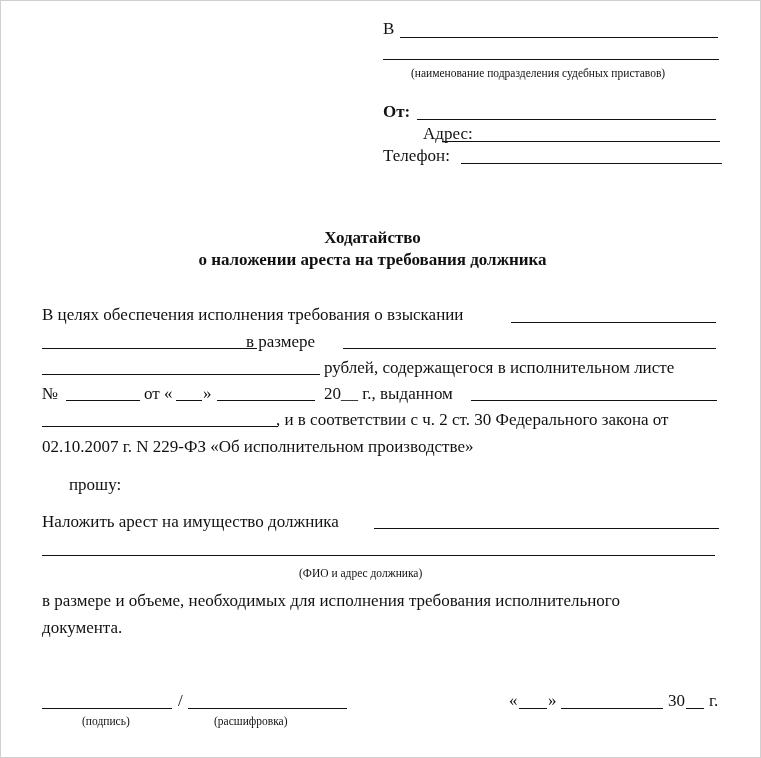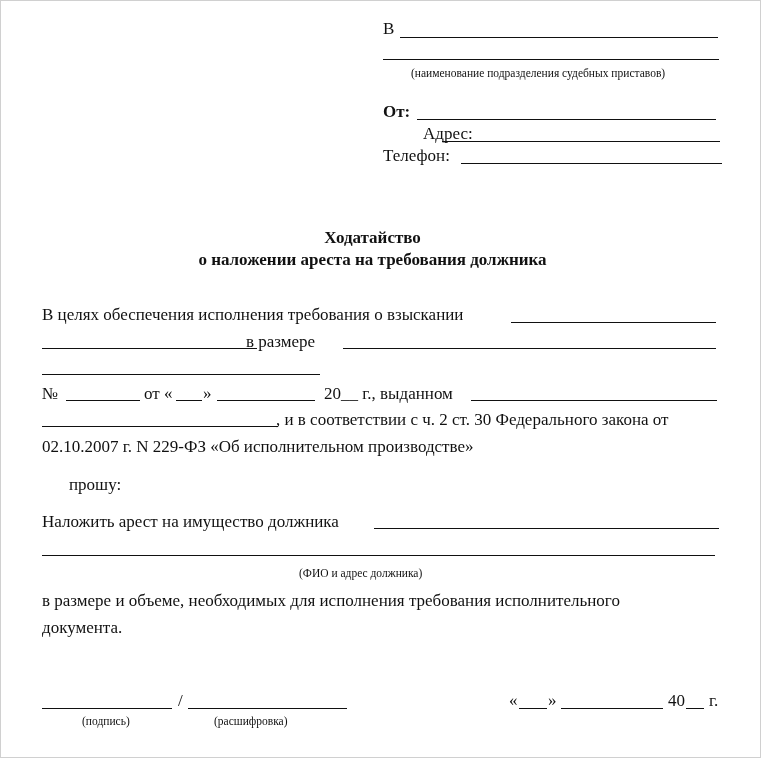--- a/index.html
+++ b/index.html
@@ -38,20 +38,21 @@
   <div class="abs title" style="top:249px;">о наложении ареста на требования должника</div>
 
   <span class="abs" style="left:41px; top:304px;">В целях обеспечения исполнения требования о взыскании</span>
   <div class="uline" style="left:510px; top:321px; width:205px;"></div>
 
   <div class="uline" style="left:41px; top:347px; width:215px;"></div>
   <span class="abs" style="left:245px; top:331px;">в размере</span>
   <div class="uline" style="left:342px; top:347px; width:373px;"></div>
 
   <div class="uline" style="left:41px; top:373px; width:278px;"></div>
+  <span class="abs" style="left:323px; top:357px;">рублей, содержащегося в исполнительном листе</span>
 
   <span class="abs" style="left:41px; top:383px;">№</span>
   <div class="uline" style="left:65px; top:399px; width:74px;"></div>
   <span class="abs" style="left:143px; top:383px;">от «</span>
   <div class="uline" style="left:175px; top:399px; width:26px;"></div>
   <span class="abs" style="left:202px; top:383px;">»</span>
   <div class="uline" style="left:216px; top:399px; width:98px;"></div>
   <span class="abs" style="left:323px; top:383px;">20__ г., выданном</span>
   <div class="uline" style="left:470px; top:399px; width:246px;"></div>
 
@@ -73,17 +74,17 @@
   <div class="uline" style="left:41px; top:707px; width:130px;"></div>
   <span class="abs" style="left:177px; top:690px;">/</span>
   <div class="uline" style="left:187px; top:707px; width:159px;"></div>
   <span class="abs small" style="left:81px; top:714px;">(подпись)</span>
   <span class="abs small" style="left:213px; top:714px;">(расшифровка)</span>
 
   <span class="abs" style="left:508px; top:690px;">«</span>
   <div class="uline" style="left:518px; top:707px; width:28px;"></div>
   <span class="abs" style="left:547px; top:690px;">»</span>
   <div class="uline" style="left:560px; top:707px; width:102px;"></div>
-  <span class="abs" style="left:667px; top:690px;">40</span>
+  <span class="abs" style="left:667px; top:690px;">30</span>
   <div class="uline" style="left:685px; top:707px; width:18px;"></div>
   <span class="abs" style="left:708px; top:690px;">г.</span>
 
 </div>
 
 </body></html>

